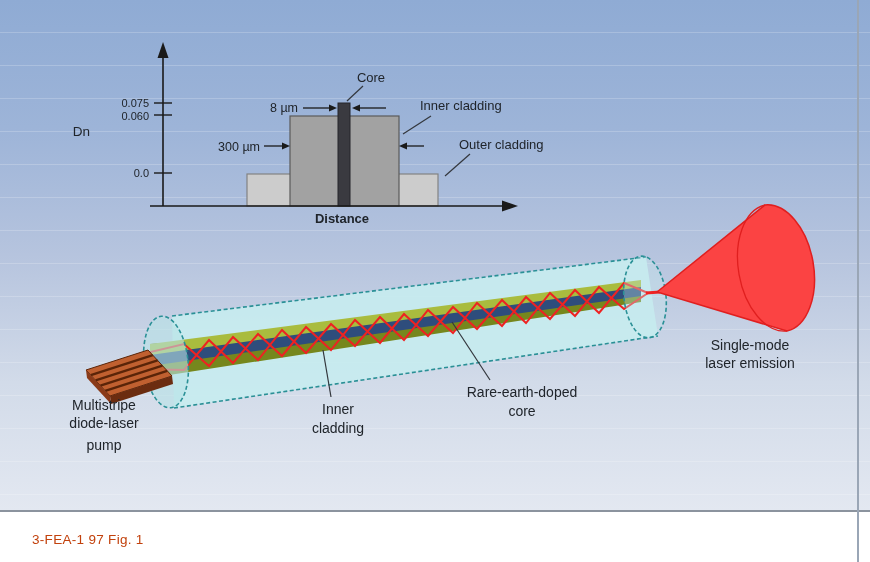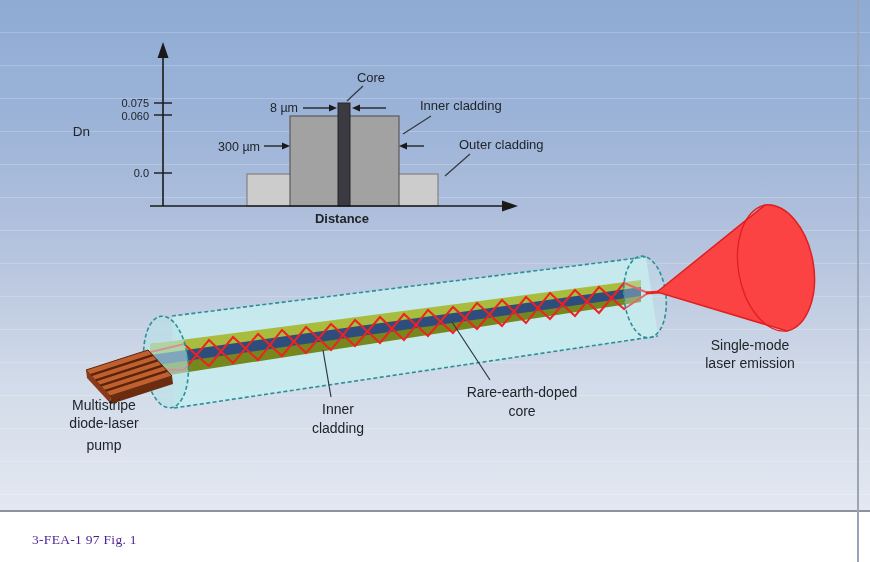--- a/index.html
+++ b/index.html
@@ -19,21 +19,21 @@
     position:absolute;left:0;top:0;width:870px;height:510px;
     background:repeating-linear-gradient(180deg, rgba(255,255,255,0) 0px, rgba(255,255,255,0) 32px, rgba(255,255,255,0.20) 32px, rgba(255,255,255,0.20) 33px);
     pointer-events:none;
   }
   .caption-bar{
     position:absolute;left:0;top:510px;width:870px;height:52px;
     background:#ffffff;border-top:2px solid #8b939e;box-sizing:border-box;
   }
   .caption-text{
     position:absolute;left:32px;top:20px;
-    font-size:13.5px;color:#4c1d95;letter-spacing:0.3px;font-family:Liberation Serif, serif;
+    font-size:13.5px;color:#c2410c;letter-spacing:0.3px;
   }
   .right-border{
     position:absolute;left:857px;top:0;width:2px;height:562px;
     background:#9aa6b6;
   }
   svg{position:absolute;left:0;top:0;}
   text{fill:#20252b;}
   .tick-label{font-size:11px;}
   .dim-label{font-size:12.5px;}
   .region-label{font-size:13px;}

